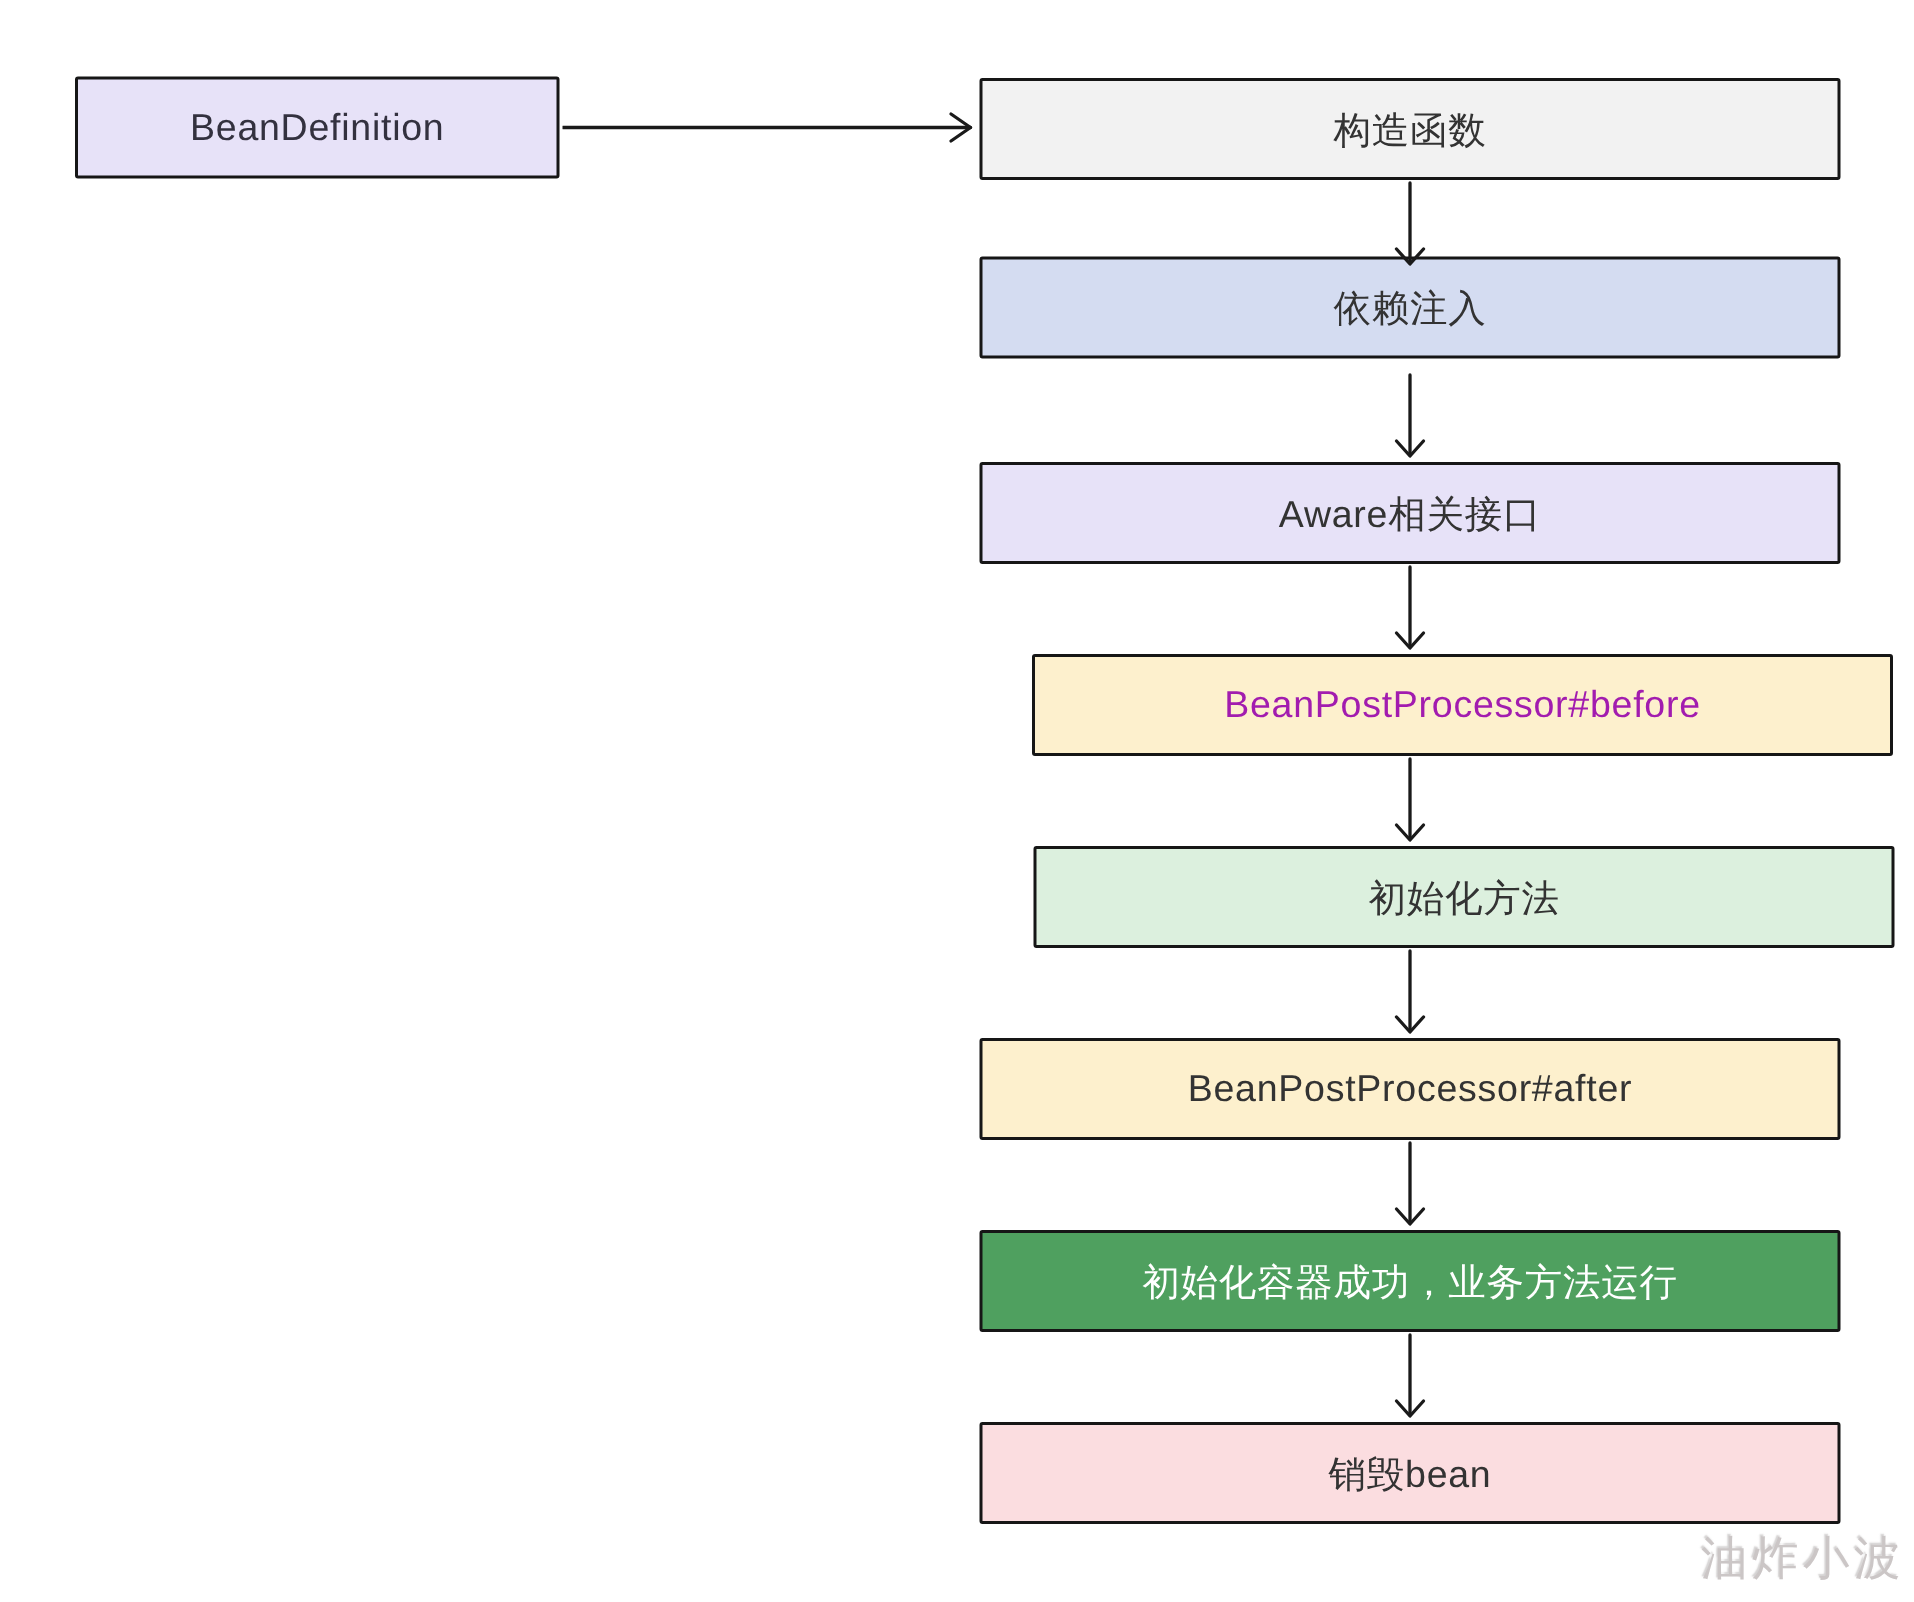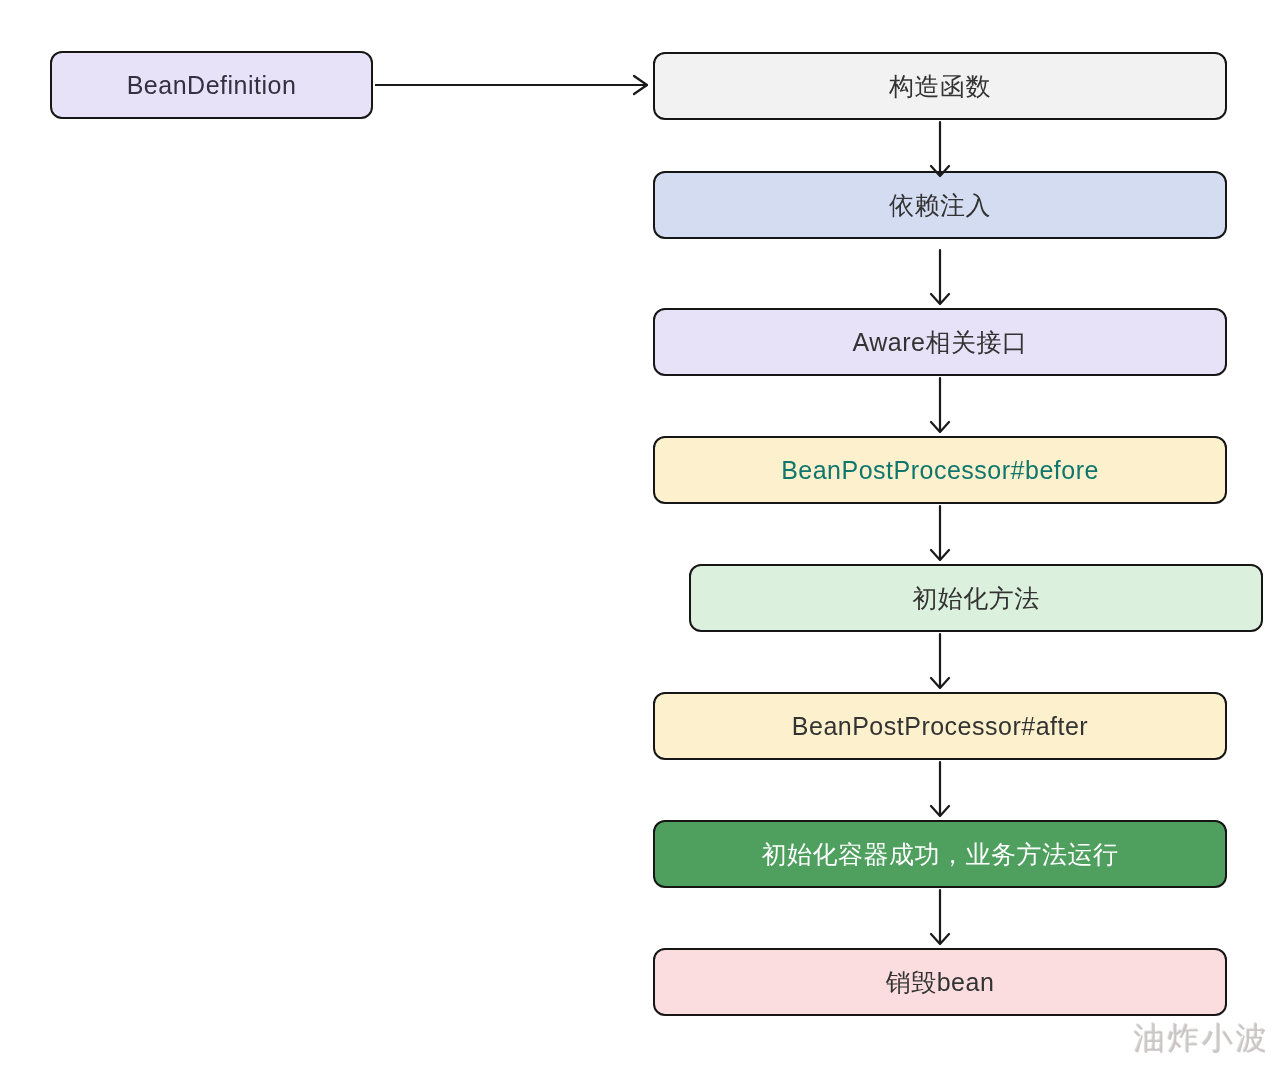--- a/index.html
+++ b/index.html
@@ -12,21 +12,21 @@
     position: relative;
     width: 1276px;
     height: 1068px;
     background: #ffffff;
     overflow: hidden;
   }
   .node {
     position: absolute;
     box-sizing: border-box;
     border: 2px solid #161616;
-    border-radius: 12px;
+    border-radius: 2px;
     display: flex;
     align-items: center;
     justify-content: center;
     font-size: 25px;
     letter-spacing: 0.5px;
     color: #333333;
     text-align: center;
   }
   .source-node {
     left: 50px;
@@ -89,21 +89,21 @@
     <line x1="0" y1="12" x2="272" y2="12"></line>
     <polyline points="259,3 272,12 259,21"></polyline>
   </svg>
 
   <div class="node step step-0" style="background-color: rgb(242, 242, 242); color: rgb(51, 51, 51); border-color: rgb(22, 22, 22); text-align: right;">构造函数</div>
 
   <div class="node step step-1" style="background-color: rgb(212, 220, 241); color: rgb(51, 51, 51); border-color: rgb(22, 22, 22);">依赖注入</div>
 
   <div class="node step step-2" style="background-color: rgb(231, 226, 248); color: rgb(51, 51, 51); border-color: rgb(22, 22, 22);">Aware相关接口</div>
 
-  <div class="node step step-3" style="background-color: rgb(253, 240, 205); color: #0f766e; border-color: rgb(22, 22, 22);">BeanPostProcessor#before</div>
+  <div class="node step step-3" style="background-color: rgb(253, 240, 205); color: #a21caf; border-color: rgb(22, 22, 22); margin-left: 35px;">BeanPostProcessor#before</div>
 
   <div class="node step step-4" style="background-color: rgb(220, 240, 222); color: rgb(51, 51, 51); border-color: rgb(22, 22, 22); margin-left: 36px;">初始化方法</div>
 
   <div class="node step step-5" style="background-color: rgb(253, 240, 205); color: rgb(51, 51, 51); border-color: rgb(22, 22, 22);">BeanPostProcessor#after</div>
 
   <div class="node step step-6" style="background-color: rgb(79, 160, 95); color: rgb(255, 255, 255); border-color: rgb(22, 22, 22);">初始化容器成功，业务方法运行</div>
 
   <div class="node step step-7" style="background-color: rgb(251, 221, 224); color: rgb(51, 51, 51); border-color: rgb(22, 22, 22);">销毁bean</div>
 
   <svg class="arrow arrow-v av-0" width="24" height="60" style="color: rgb(26, 26, 26);">

